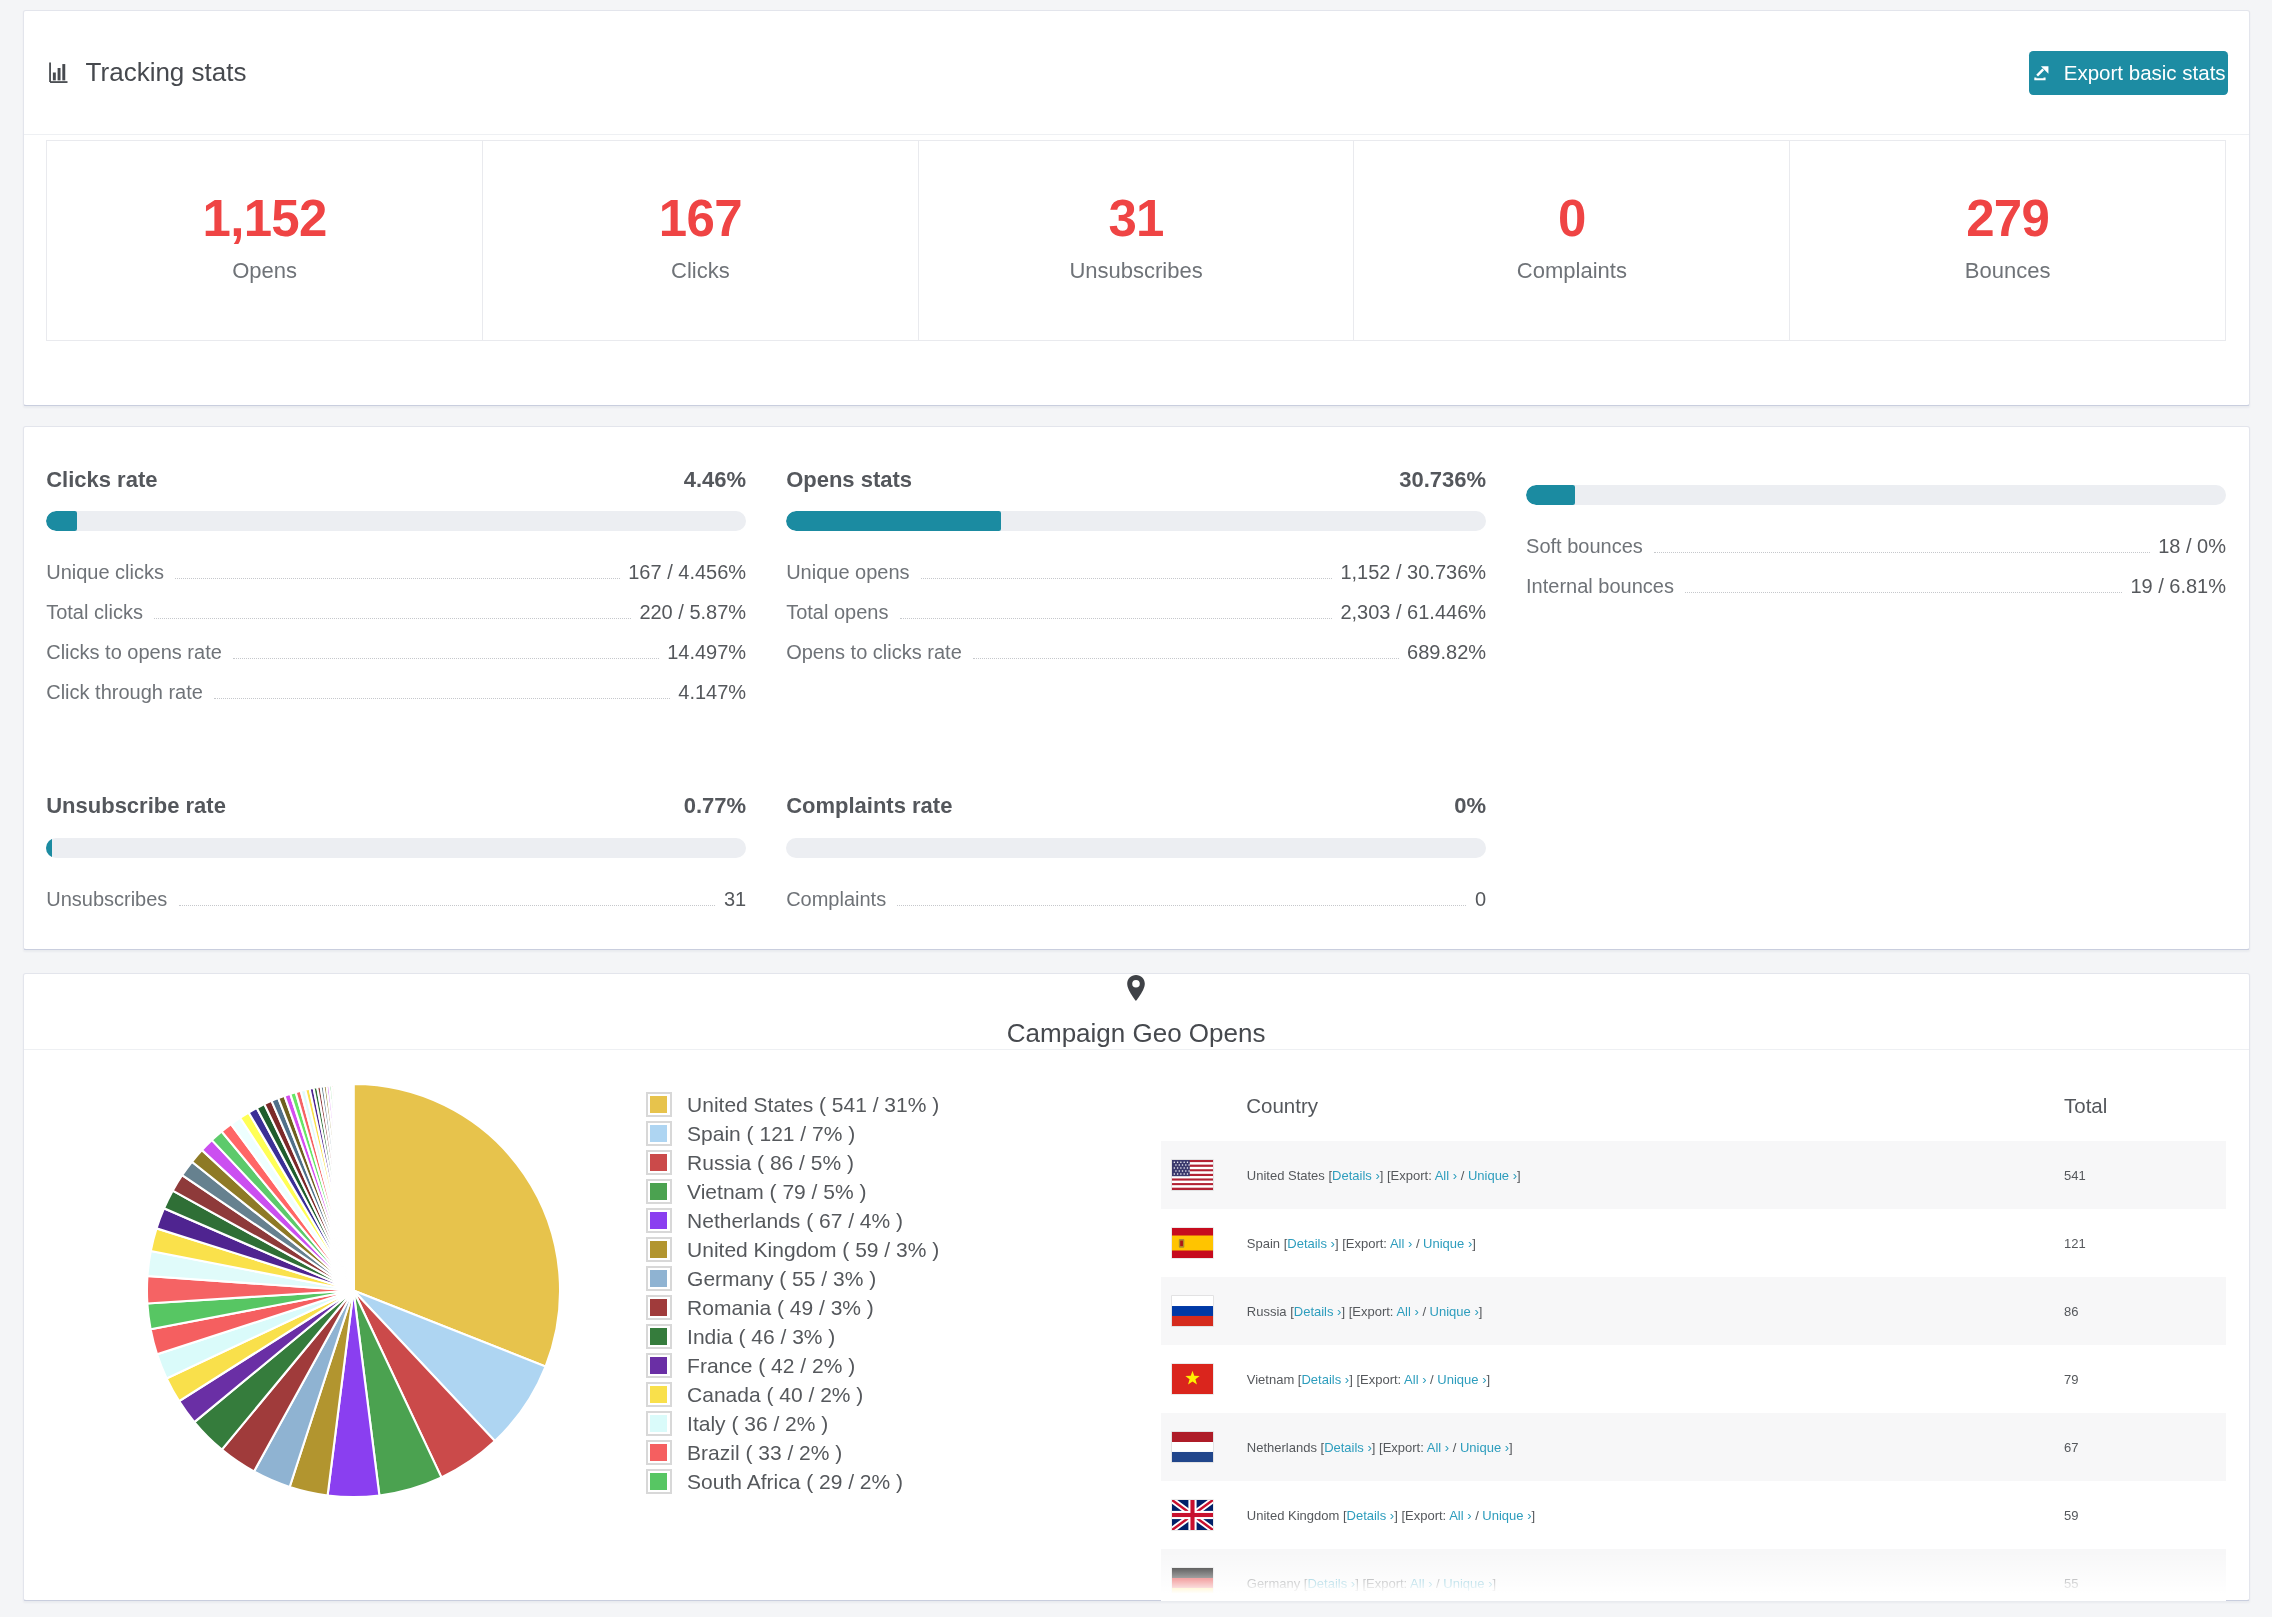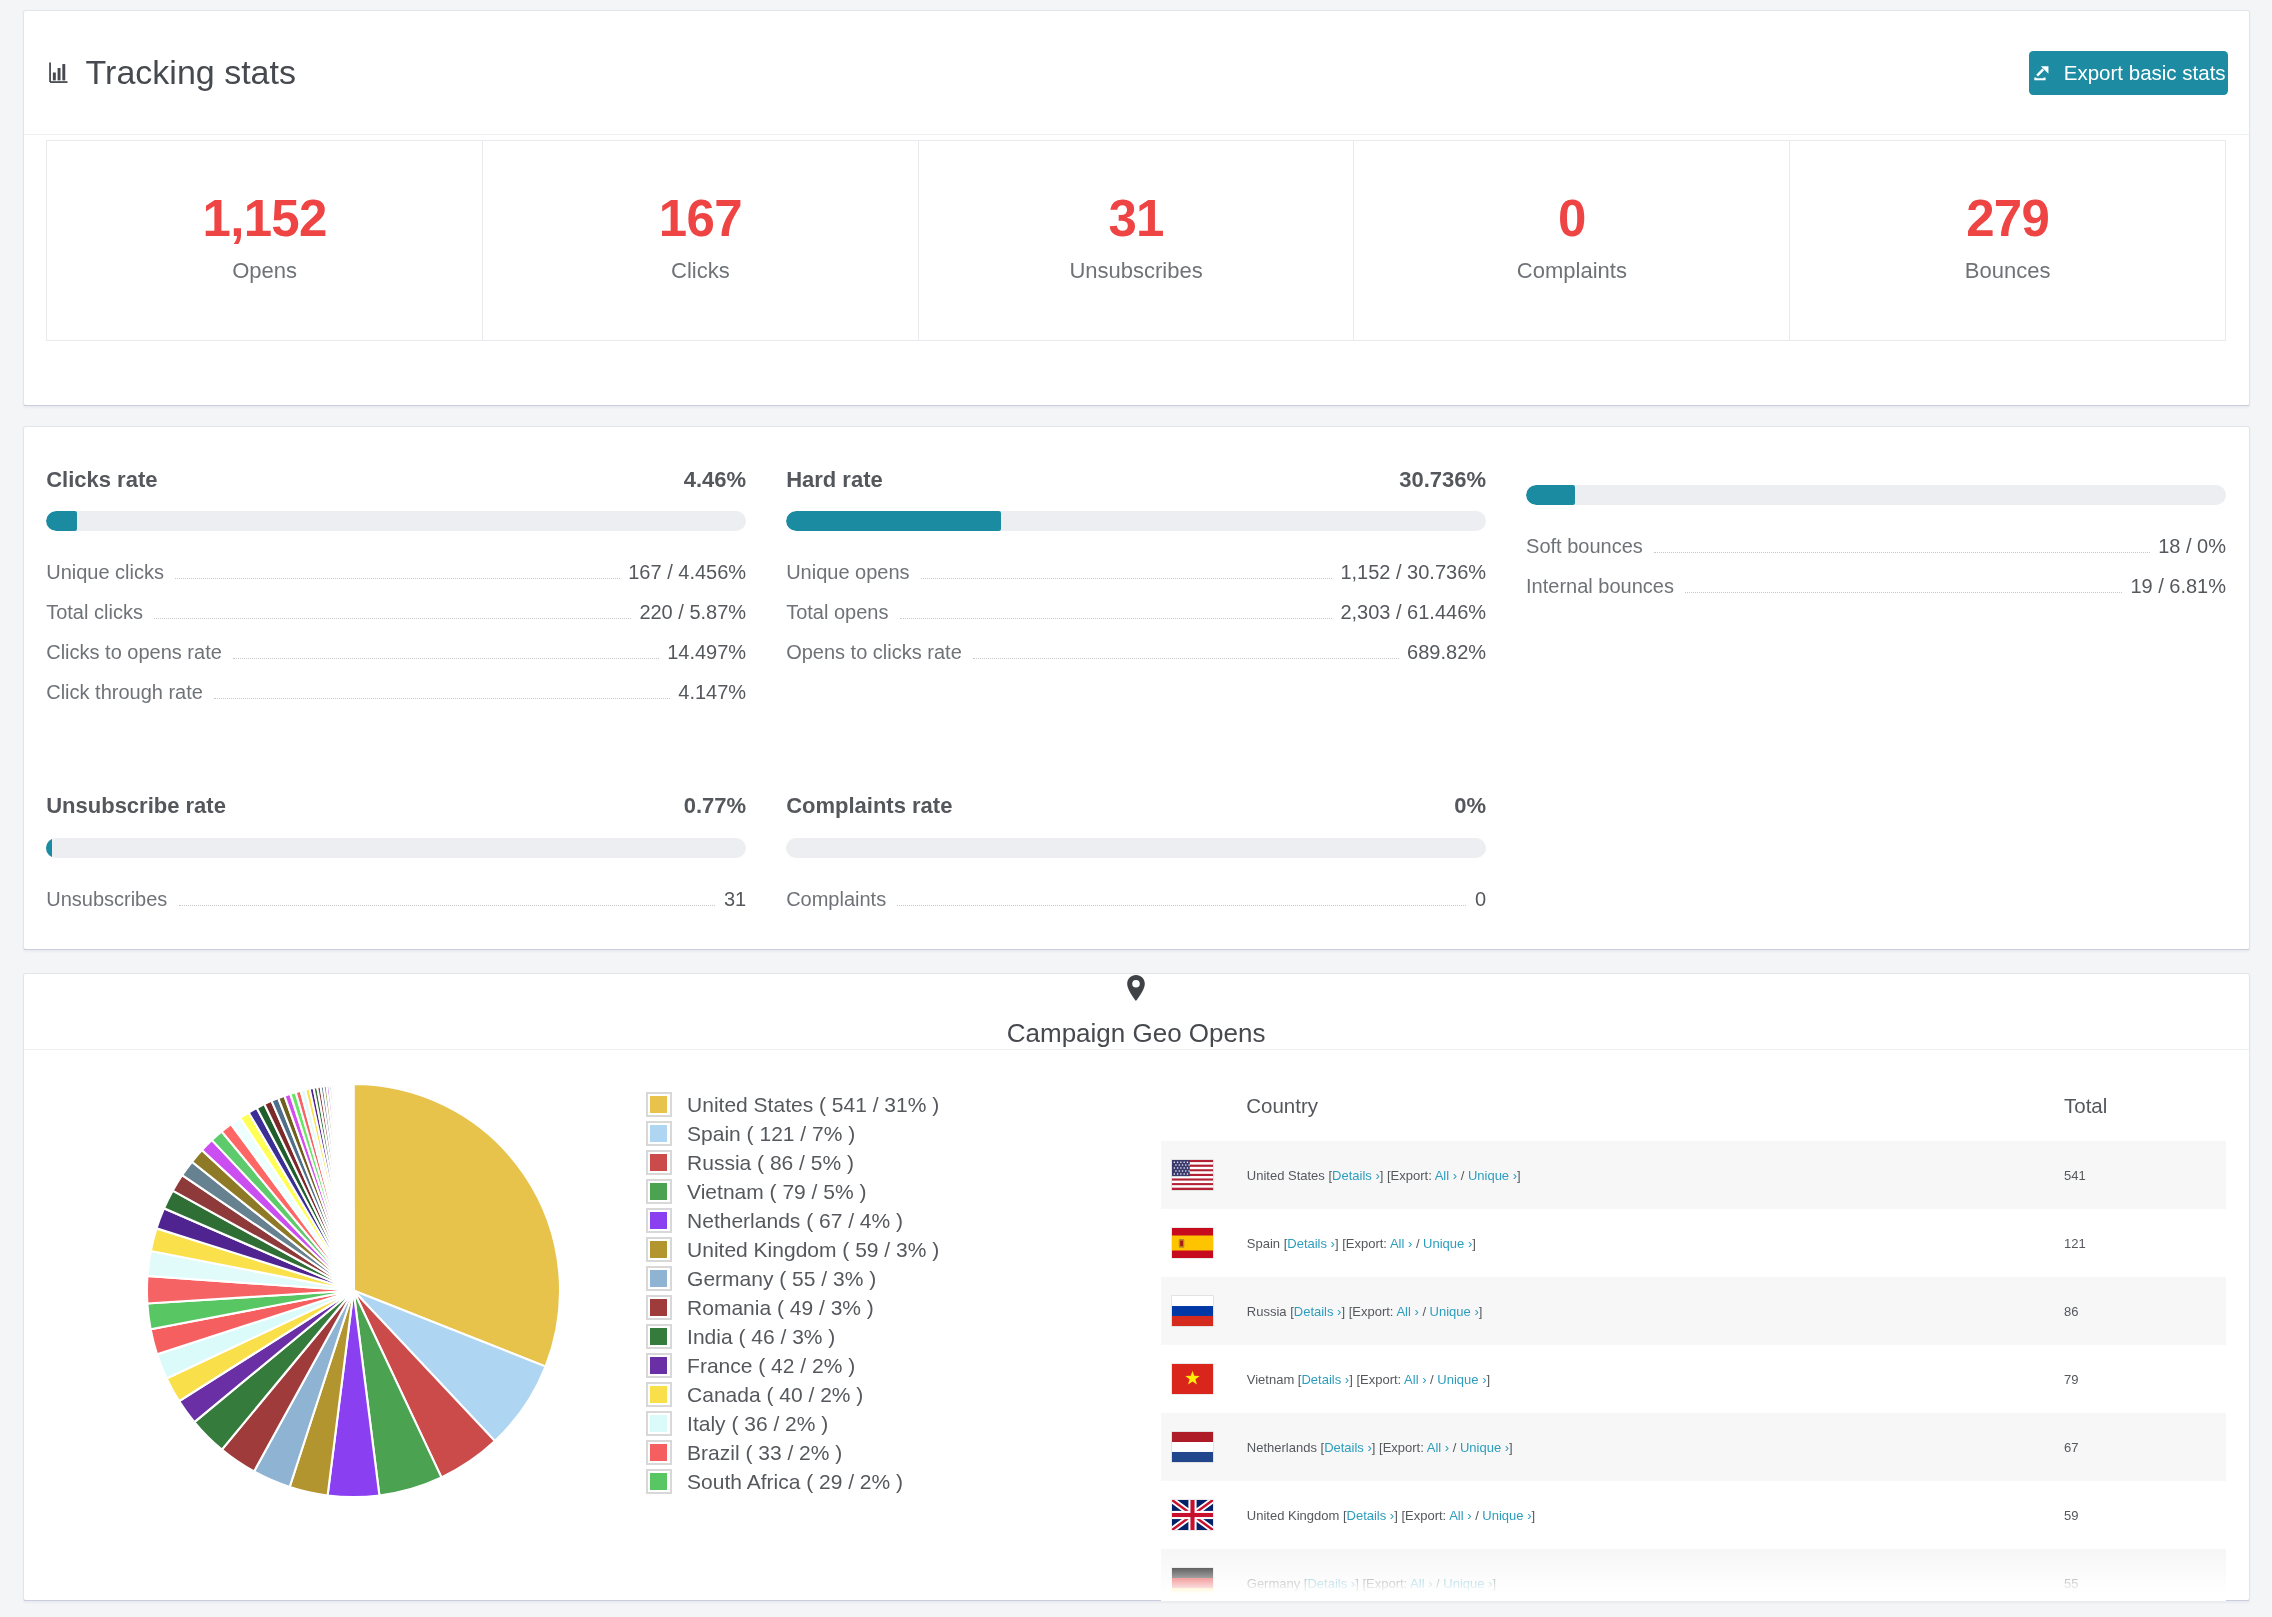--- a/index.html
+++ b/index.html
@@ -15,21 +15,21 @@
     border-radius:2.8px;box-shadow:0 1.4px 2.1px rgba(40,60,100,0.05);
   }
   #card-tracking{top:10px;height:396px;}
   #card-rates{top:426px;height:524px;}
   #card-geo{top:973px;height:628px;}
 
   .card-header{
     display:flex;align-items:center;justify-content:space-between;
     height:124px;padding:0 21px;border-bottom:0.7px solid #eef0f3;box-sizing:border-box;
   }
-  .card-title{display:flex;align-items:center;gap:14px;font-size:34px;color:#46494e;}
+  .card-title{display:flex;align-items:center;gap:14px;font-size:26px;color:#46494e;}
   .card-title svg{flex:0 0 auto;}
 
   .btn-export{
     display:flex;align-items:center;gap:10px;border:none;cursor:pointer;
     background:#1d8ca3;color:#fff;font-family:inherit;font-size:20.5px;
     padding:0 2px;height:44px;border-radius:4.2px;
   }
 
   
   .stats-row{display:flex;margin:5px 22.6px 0 22.6px;border:0.7px solid #e9eaee;background:#fff;}
@@ -159,21 +159,21 @@
           </div>
           <div class="rate-row">
             <span class="lbl">Click through rate</span>
             <span class="leader"></span>
             <span class="val">4.147%</span>
           </div>
         </div>
       </div>
       <div class="rate">
         <div class="rate-head">
-          <span>Hard rate</span>
+          <span>Opens stats</span>
           <span>30.736%</span>
         </div>
         <div class="rate-bar">
           <div class="rate-fill" style="width: 30.736%;"></div>
         </div>
         <div class="rate-rows">
           <div class="rate-row">
             <span class="lbl">Unique opens</span>
             <span class="leader"></span>
             <span class="val">1,152 / 30.736%</span>

